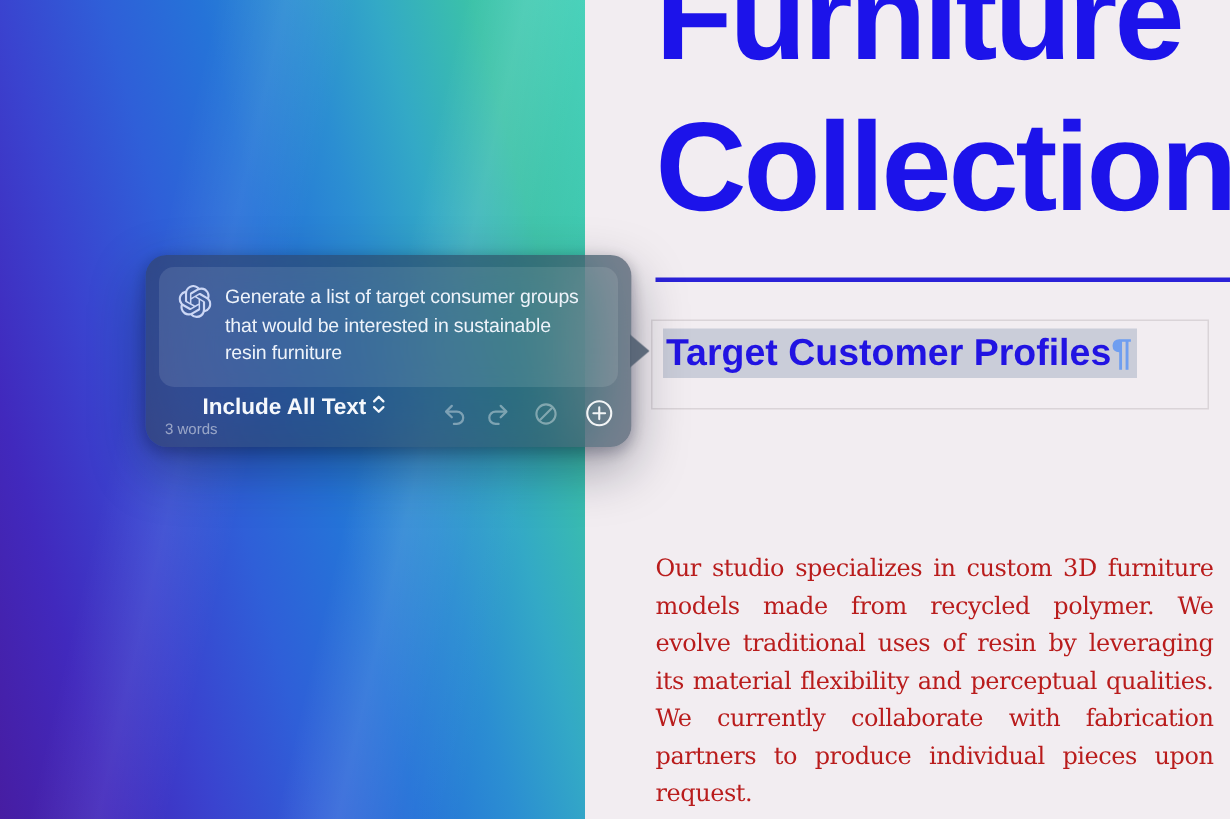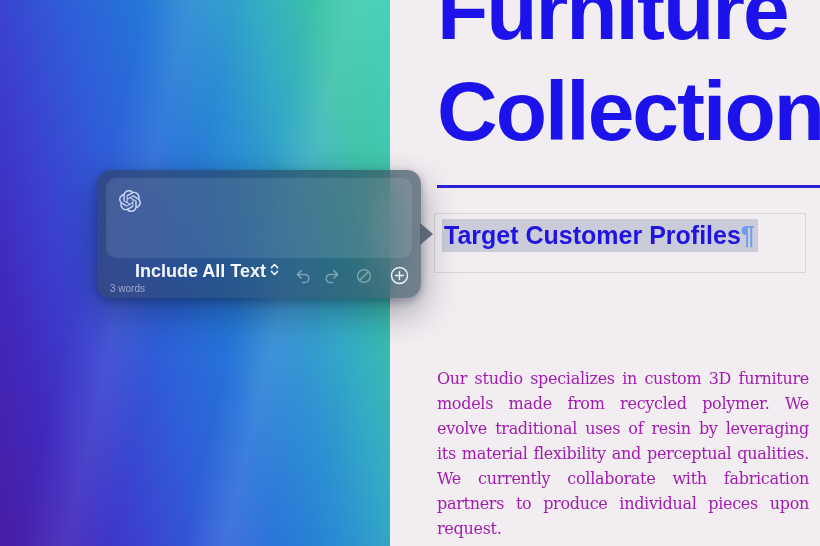--- a/index.html
+++ b/index.html
@@ -43,21 +43,21 @@
     position:absolute; left:52px; top:219px;
     background:#cacdd9; color:#2113e2;
     font-weight:700; font-size:25px; line-height:33px;
     padding:0 3px 0 2px; white-space:nowrap;
   }
   .pilcrow { color:#6f9ef0; font-weight:700; }
   .body-par {
     position:absolute; left:47px; top:366px; width:372px;
     font-family:"DejaVu Serif", serif;
     font-size:16px; line-height:25px; letter-spacing:-0.3px;
-    color:#a21caf; text-align:justify;
+    color:#b91c1c; text-align:justify;
   }
 
   
   .popup {
     position:absolute; left:97px; top:170px; width:324px; height:128px;
     border-radius:14px;
     background:rgba(50,62,84,0.62);
     backdrop-filter:blur(26px) saturate(130%);
     -webkit-backdrop-filter:blur(26px) saturate(130%);
     box-shadow:0 14px 36px rgba(10,15,40,0.38), 0 3px 10px rgba(10,15,40,0.28);
@@ -77,21 +77,21 @@
   .prompt-text {
     font-size:13px; line-height:18.5px; font-weight:500;
     color:#eef3fa; white-space:pre-line; letter-spacing:-0.1px;
   }
   .popup-bar {
     position:absolute; left:0; bottom:0; width:100%; height:40px;
     display:flex; align-items:center; padding:0 12px 2px 13px;
   }
   .selector { display:flex; flex-direction:column; background:none; border:none; padding:0; text-align:left; cursor:default; }
   .selector-row { display:flex; align-items:center; gap:4px; }
-  .selector-label { font-size:18px; font-weight:600; color:#f5f8fc; font-family:"Liberation Sans", sans-serif;padding-left:25px; }
+  .selector-label { font-size:15px; font-weight:600; color:#f5f8fc; font-family:"Liberation Sans", sans-serif;padding-left:25px; }
   .word-count { font-size:10px; color:rgba(255,255,255,0.5); margin-top:1px; }
   .bar-actions { margin-left:auto; display:flex; align-items:center; gap:9px; }
   .icon-btn {
     width:20px; height:20px; display:flex; align-items:center; justify-content:center;
     background:none; border:none; padding:0; cursor:default;
   }
   .dim { opacity:0.38; }
   .bright { opacity:0.92; }
 </style>
 </head>
@@ -112,20 +112,23 @@
     <div class="body-par">Our studio specializes in custom 3D furniture models made from recycled polymer. We evolve traditional uses of resin by leveraging its material flexibility and perceptual qualities. We currently collaborate with fabrication partners to produce individual pieces upon request.</div>
   </div>
 
   <div class="popup">
     <div class="bubble">
       <span class="logo-wrap">
         <svg width="22" height="22" viewBox="0 0 24 24" fill="#ccd7f5" xmlns="http://www.w3.org/2000/svg">
           <path d="M22.2819 9.8211a5.9847 5.9847 0 0 0-.5157-4.9108 6.0462 6.0462 0 0 0-6.5098-2.9A6.0651 6.0651 0 0 0 4.9807 4.1818a5.9847 5.9847 0 0 0-3.9977 2.9 6.0462 6.0462 0 0 0 .7427 7.0966 5.98 5.98 0 0 0 .511 4.9107 6.051 6.051 0 0 0 6.5146 2.9001A5.9847 5.9847 0 0 0 13.2599 24a6.0557 6.0557 0 0 0 5.7718-4.2058 5.9894 5.9894 0 0 0 3.9977-2.9001 6.0557 6.0557 0 0 0-.7475-7.0729zm-9.022 12.6081a4.4755 4.4755 0 0 1-2.8764-1.0408l.1419-.0804 4.7783-2.7582a.7948.7948 0 0 0 .3927-.6813v-6.7369l2.02 1.1686a.071.071 0 0 1 .038.0615v5.5826a4.504 4.504 0 0 1-4.4945 4.4944zm-9.6607-4.1254a4.4708 4.4708 0 0 1-.5346-3.0137l.142.0852 4.783 2.7582a.7712.7712 0 0 0 .7806 0l5.8428-3.3685v2.3324a.0804.0804 0 0 1-.0332.0615L9.74 19.9502a4.4992 4.4992 0 0 1-6.1408-1.6464zM2.3408 7.8956a4.485 4.485 0 0 1 2.3655-1.9728V11.6a.7664.7664 0 0 0 .3879.6765l5.8144 3.3543-2.0201 1.1685a.0757.0757 0 0 1-.071 0l-4.8303-2.7865A4.504 4.504 0 0 1 2.3408 7.8956zm16.5963 3.8558L13.1038 8.364 15.1192 7.2a.0757.0757 0 0 1 .071 0l4.8303 2.7913a4.4944 4.4944 0 0 1-.6765 8.1042v-5.6772a.79.79 0 0 0-.407-.667zm2.0107-3.0231l-.142-.0852-4.7735-2.7818a.7759.7759 0 0 0-.7854 0L9.409 9.2297V6.8974a.0662.0662 0 0 1 .0284-.0615l4.8303-2.7866a4.4992 4.4992 0 0 1 6.6802 4.66zM8.3065 12.863l-2.02-1.1638a.0804.0804 0 0 1-.038-.0567V6.0742a4.4992 4.4992 0 0 1 7.3757-3.4537l-.142.0805L8.704 5.459a.7948.7948 0 0 0-.3927.6813zm1.0976-2.3654l2.602-1.4998 2.6069 1.4998v2.9994l-2.5974 1.4997-2.6067-1.4997Z"></path>
         </svg>
       </span>
+      <div class="prompt-text">Generate a list of target consumer groups
+that would be interested in sustainable
+resin furniture</div>
     </div>
 
     <div class="popup-bar">
       <button class="selector">
         <span class="selector-row">
           <span class="selector-label">Include All Text</span>
           <span>
             <svg width="9" height="13" viewBox="0 0 9 13" fill="none" xmlns="http://www.w3.org/2000/svg">
               <path d="M1.4 4.6 L4.5 1.5 L7.6 4.6" stroke="#f5f8fc" stroke-width="1.5" stroke-linecap="round" stroke-linejoin="round"></path>
               <path d="M1.4 8.4 L4.5 11.5 L7.6 8.4" stroke="#f5f8fc" stroke-width="1.5" stroke-linecap="round" stroke-linejoin="round"></path>

